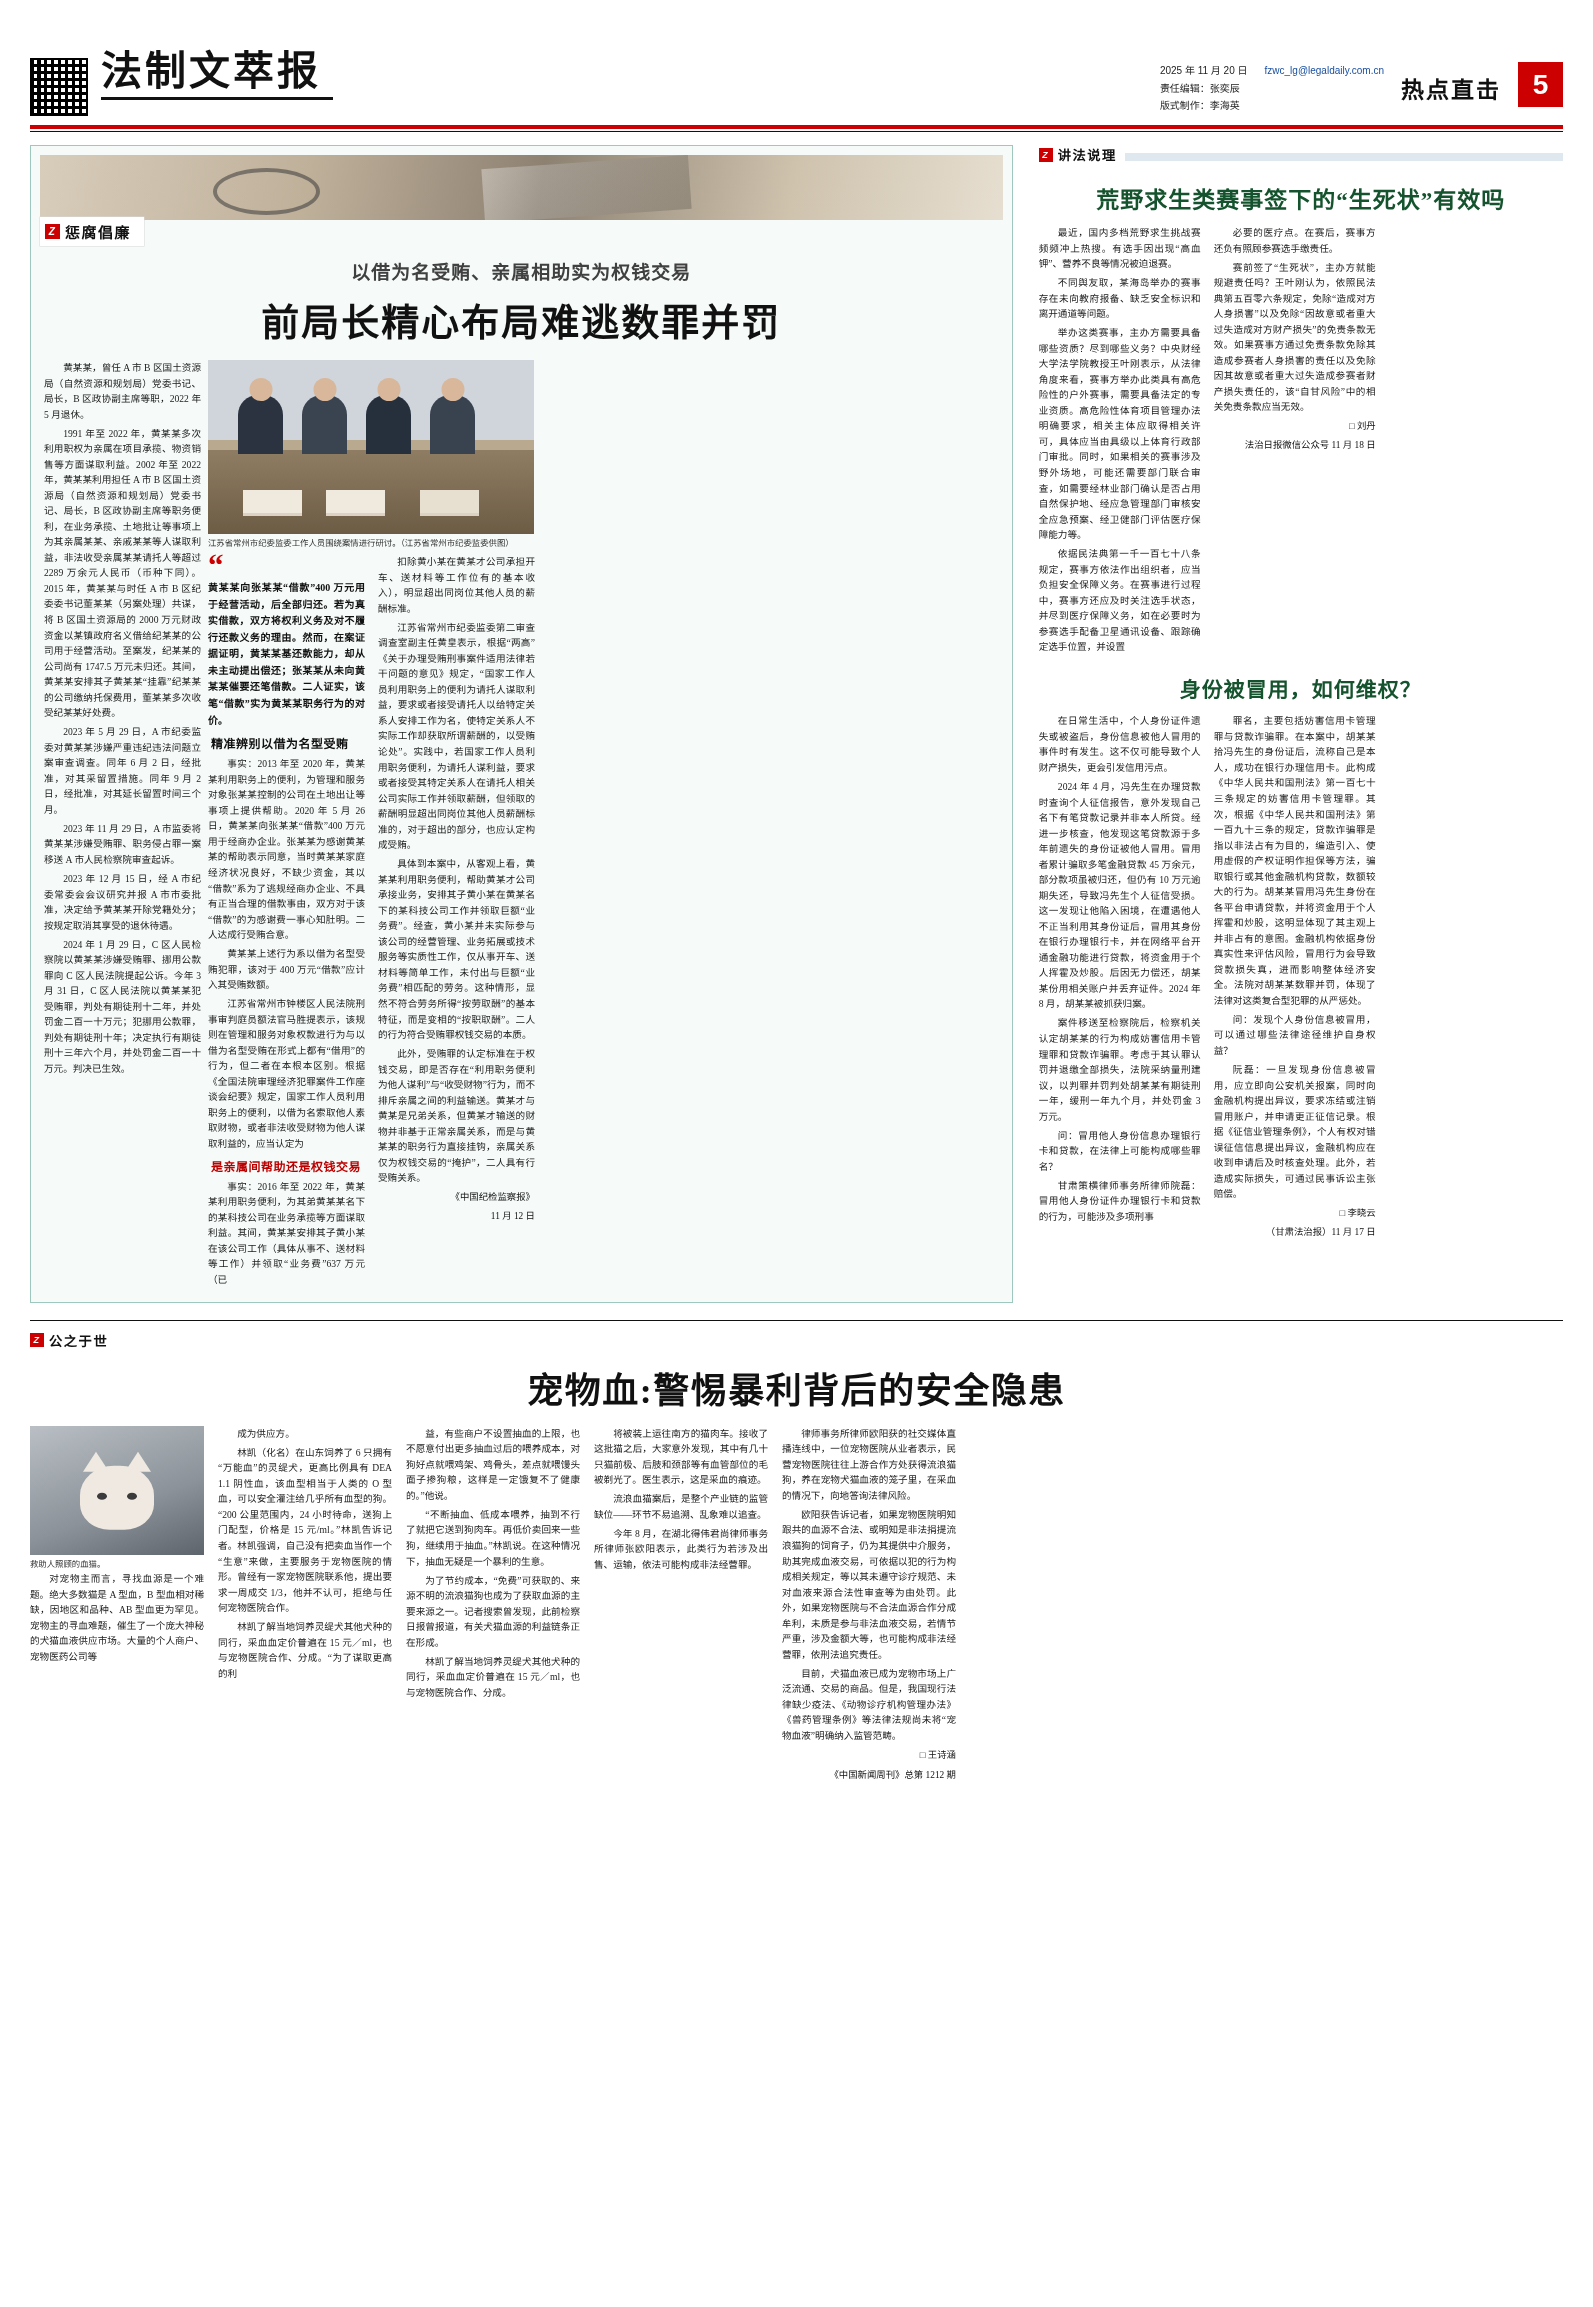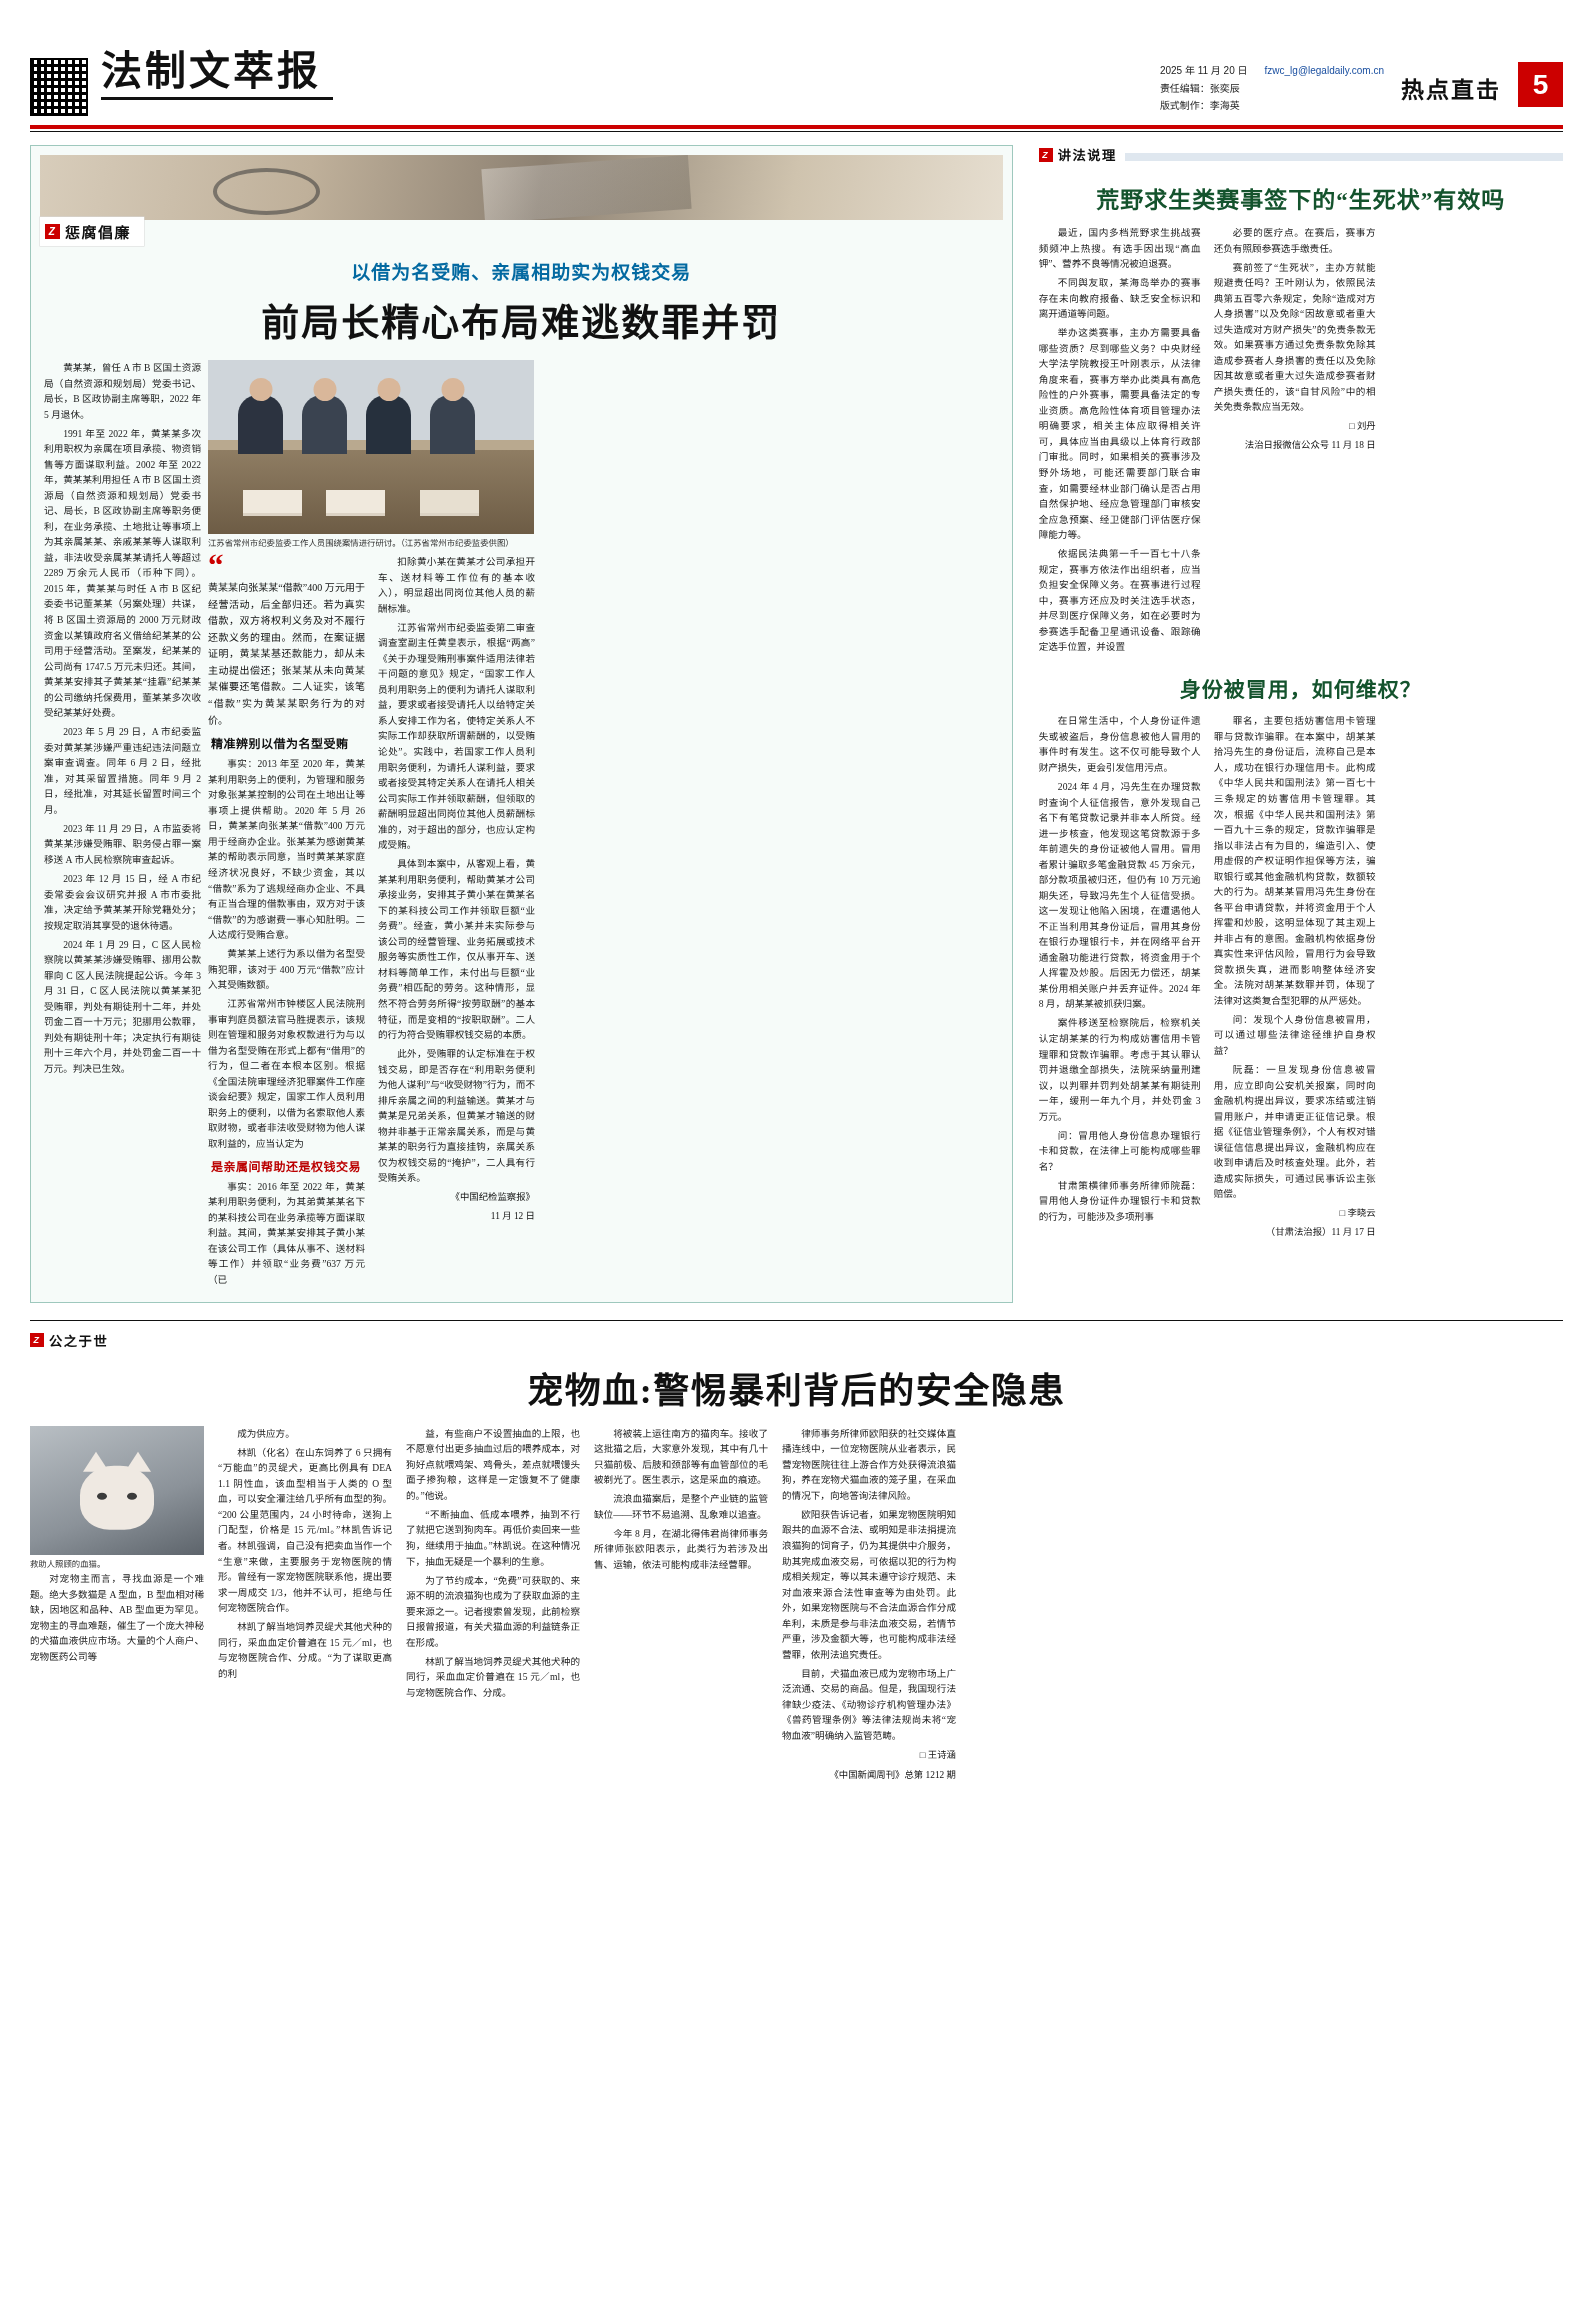--- a/index.html
+++ b/index.html
@@ -139,21 +139,21 @@
     width:15px;height:15px;background:#c00;color:#fff;
     font-size:10px;display:flex;align-items:center;justify-content:center;
     font-weight:bold;font-style:italic;
   }
   .hero-kicker{
     text-align:center;
     font-size:19px;
     font-weight:bold;
     letter-spacing:1px;
     margin-top:11px;
-    color:#0369a1;
+    color:#404040;
   }
   .hero-title{
     text-align:center;
     font-size:38px;
     font-weight:bold;
     letter-spacing:2px;
     margin-top:8px;
     color:#111;
   }
 
@@ -211,21 +211,21 @@
   .photo .d3{left:212px;background:#e7dfd0;}
   .caption{
     font-size:8.4px;line-height:1.5;color:#333;margin-top:3.5px;
   }
   .quote-mark{
     color:#c00;font-size:31px;font-weight:bold;line-height:.8;
     font-family:"Liberation Serif",serif;
   }
   .pull-quote{
     font-size:10px;line-height:1.66;text-align:justify;color:#111;
-    font-weight:normal;margin:1px 0 5px 0;
+    font-weight:bold;margin:1px 0 5px 0;
   }
   .sub-h{
     font-size:12px;font-weight:bold;letter-spacing:0.5px;
     margin:5px 0 4px 3px;color:#111;
   }
   .sub-h.red{color:#b00;}
   .byline{
     text-align:right;font-size:9.4px;line-height:1.6;margin-top:4px;color:#111;
   }
 

